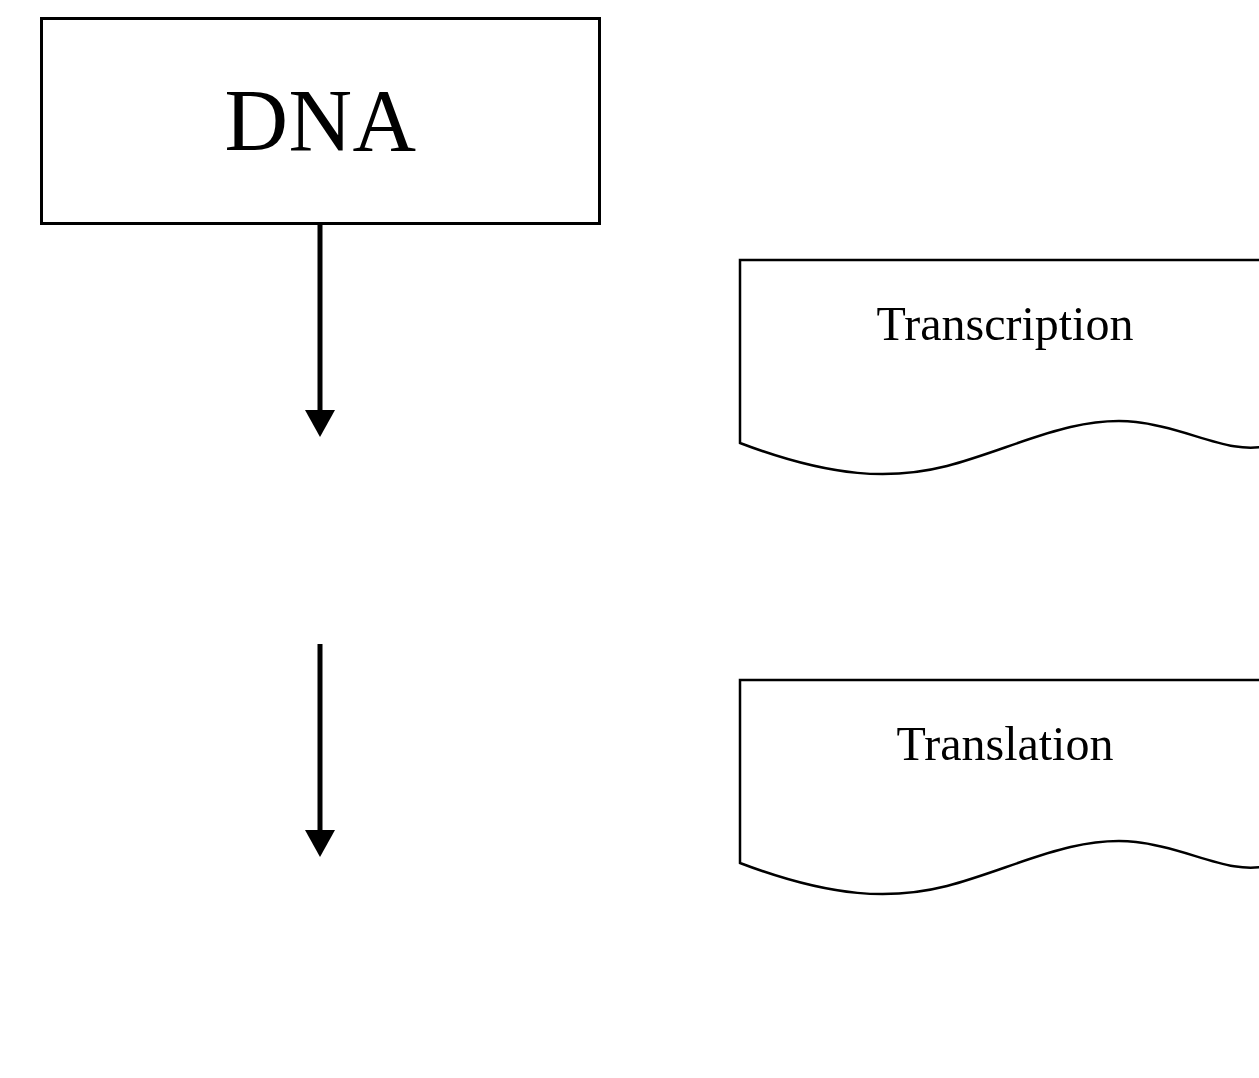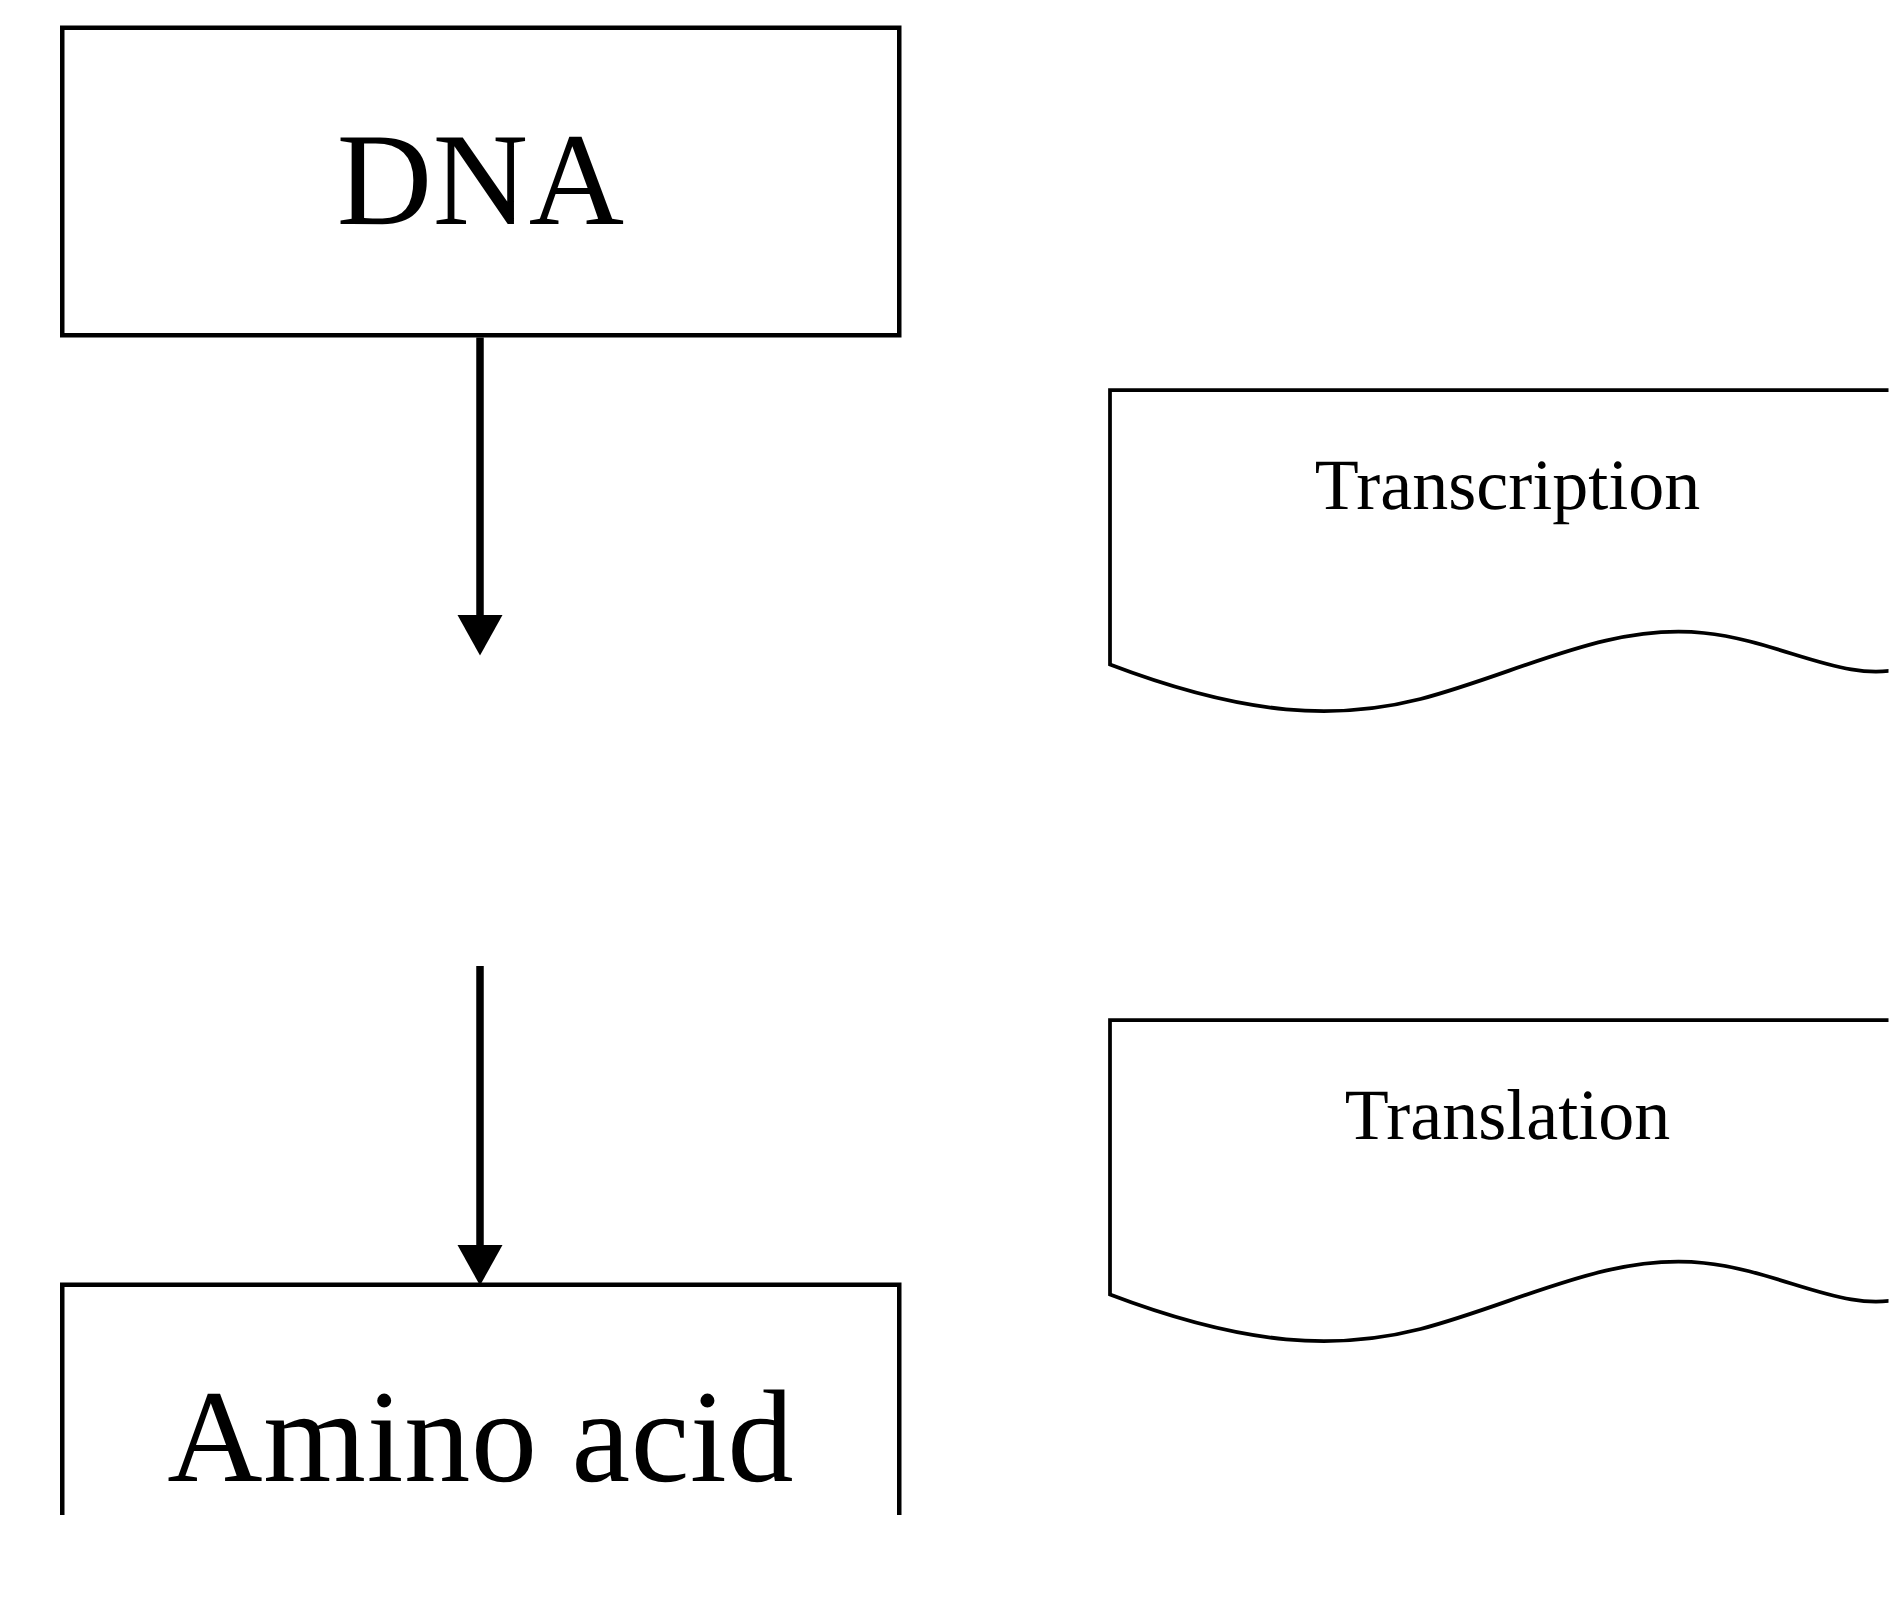--- a/index.html
+++ b/index.html
@@ -69,23 +69,20 @@
 </head>
 <body>
 
 <div id="canvas">
 
   <div class="flow-box" id="box-dna">
     <span class="box-label">DNA</span>
   </div>
 
 
-  <div class="flow-box" id="box-amino">
-    <span class="box-label">Amino acid</span>
-  </div>
 
   <svg class="connector" viewBox="0 0 1259 1078" xmlns="http://www.w3.org/2000/svg">
 
     <g>
       <line x1="294" y1="225" x2="294" y2="412" stroke="#000000" stroke-width="5"></line>
       <polygon points="279,410 309,410 294,437" fill="#000000"></polygon>
     </g>
 
     <g>
       <line x1="294" y1="644" x2="294" y2="832" stroke="#000000" stroke-width="5"></line>

